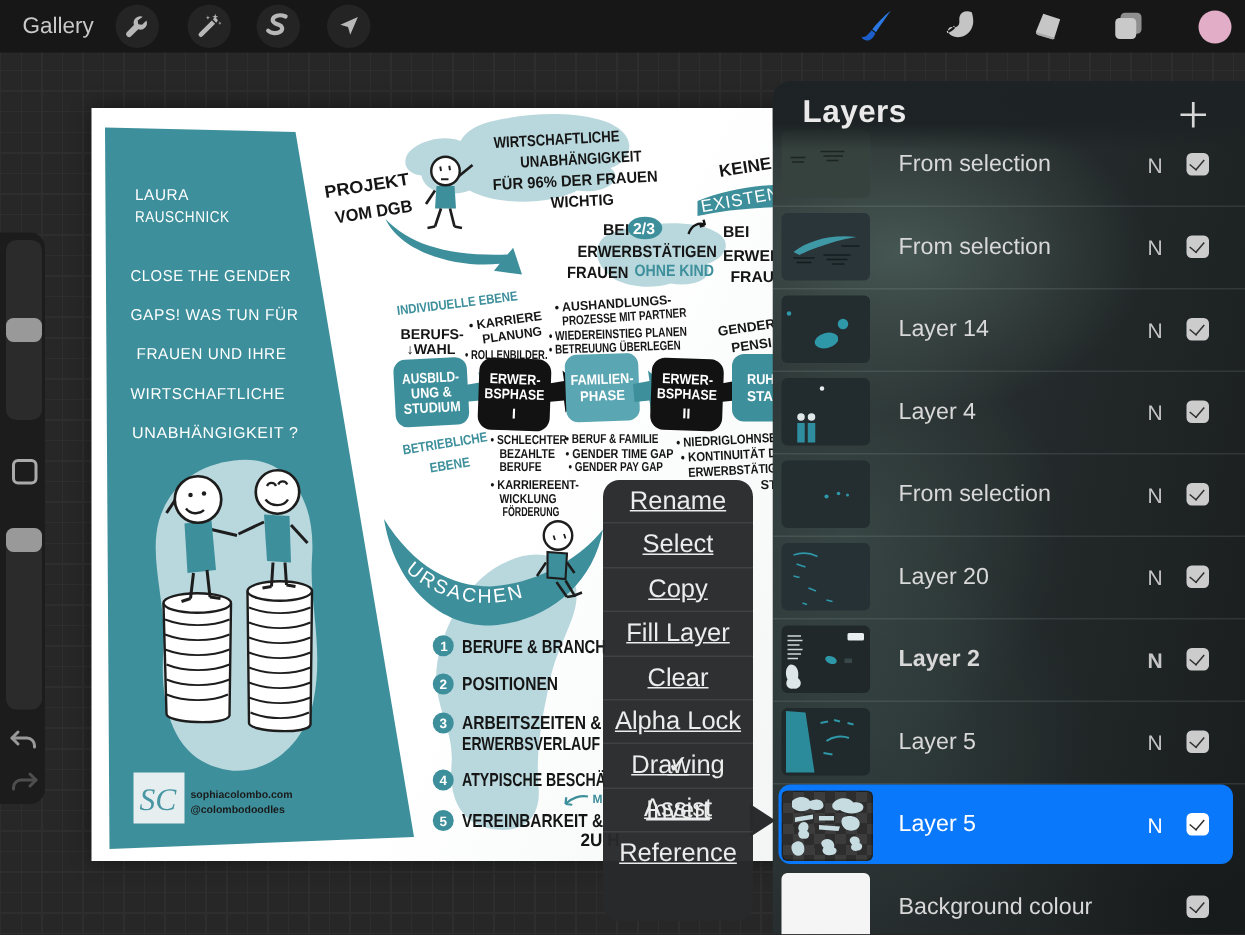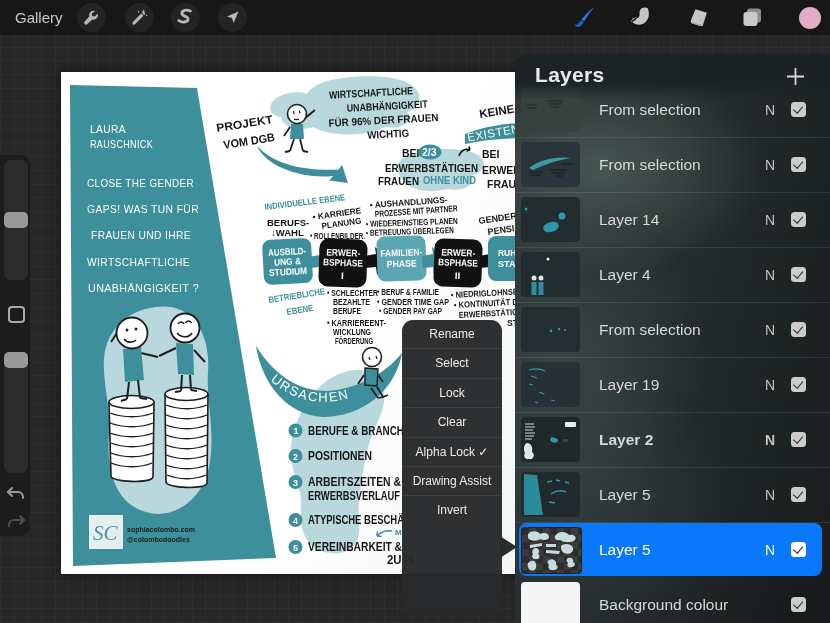--- a/index.html
+++ b/index.html
@@ -14,21 +14,21 @@
   #gallery{position:absolute;left:15px;top:9px;color:#c9c9c9;font-size:15px;}
   
   #sidecol{position:absolute;left:0;top:155px;width:30px;height:381px;background:#1c1c1c;border-radius:0 10px 10px 0;}
   .track{position:absolute;left:4px;width:24px;background:#2b2b2b;border-radius:7px;}
   .handle{position:absolute;left:4px;width:24px;height:16px;background:#999999;border-radius:5px;}
   #modbtn{position:absolute;left:8px;top:306px;width:13px;height:13px;border:2px solid #aaaaaa;border-radius:4px;}
   
   #canvas{position:absolute;left:61px;top:72px;width:464px;height:502px;background:linear-gradient(115deg,#ffffff 60%,#f3f5f5 100%);box-shadow:0 0 14px rgba(0,0,0,0.45);}
   
   #menu{position:absolute;left:402px;top:320px;width:100px;height:294px;background:rgba(40,41,42,0.97);border-radius:11px;z-index:30;}
-  .mi{box-sizing:border-box;height:29.4px;line-height:28.8px;text-align:center;color:#ececec;font-size:12px;border-bottom:1px solid rgba(160,170,175,0.14);}
+  .mi{box-sizing:border-box;height:29.4px;line-height:28.8px;text-align:center;color:#ececec;font-size:17px;border-bottom:1px solid rgba(160,170,175,0.14);text-decoration:underline;}
   .mi:last-child{border-bottom:none;}
   #marrow{position:absolute;left:500px;top:536px;width:0;height:0;border-top:11.5px solid transparent;border-bottom:11.5px solid transparent;border-left:17px solid #2a2b2c;z-index:29;}
   
   #panel{position:absolute;left:515px;top:54px;width:315px;height:569px;border-radius:12px 0 0 0;overflow:hidden;
     background:
       radial-gradient(230px 150px at 85px 115px, rgba(105,135,125,0.45), rgba(105,135,125,0) 72%),
       radial-gradient(200px 210px at 50px 300px, rgba(82,112,105,0.35), rgba(82,112,105,0) 72%),
       radial-gradient(210px 180px at 65px 440px, rgba(66,92,88,0.33), rgba(66,92,88,0) 72%),
       radial-gradient(160px 120px at 290px 560px, rgba(20,22,23,0.5), rgba(20,22,23,0) 75%),
       linear-gradient(100deg,#2b3233 0%,#262c2d 45%,#1e2324 78%,#191d1e 100%);}
@@ -400,21 +400,21 @@
               <g stroke="#2e97a8" stroke-width="1.2" fill="none">
                 <path d="M8 8 C14 6 20 7 24 9"></path>
                 <path d="M10 14 l6 2"></path>
                 <path d="M8 22 l4 1"></path>
                 <path d="M18 30 l5 2"></path>
                 <path d="M30 38 l4 1"></path>
                 <path d="M14 40 l3 1"></path>
               </g>
             </svg>
         </div>
-        <span class="lname">Layer 19</span>
+        <span class="lname">Layer 20</span>
           <span class="ln">N</span>
           <span class="cb"></span>
       </div>
       <div class="rsep" style="top:358px;"></div>
       <div class="row" style="top:358px;font-weight:bold;">
         <div class="thumb" style="background:#202829;">
           <svg width="59" height="45">
               <g stroke="#cfd8da" stroke-width="1">
                 <path d="M4 7 h9 M4 10 h10 M4 13 h8 M4 16 h10 M4 19 h9 M4 22 h7"></path>
               </g>
@@ -479,19 +479,21 @@
         <svg style="position:absolute;left:271px;top:13px;" width="19" height="19" viewBox="0 0 19 19">
           <path d="M9.5 1 V18 M1 9.5 H18" stroke="#d8d8d8" stroke-width="1.8"></path>
         </svg>
       </div>
   </div>
 
   <div id="marrow"></div>
   <div id="menu">
     <div class="mi">Rename</div>
     <div class="mi">Select</div>
-    <div class="mi">Lock</div>
+    <div class="mi">Copy</div>
+    <div class="mi">Fill Layer</div>
     <div class="mi">Clear</div>
     <div class="mi">Alpha Lock ✓</div>
     <div class="mi">Drawing Assist</div>
     <div class="mi">Invert</div>
+    <div class="mi">Reference</div>
   </div>
 </div>
 
 </body></html>

